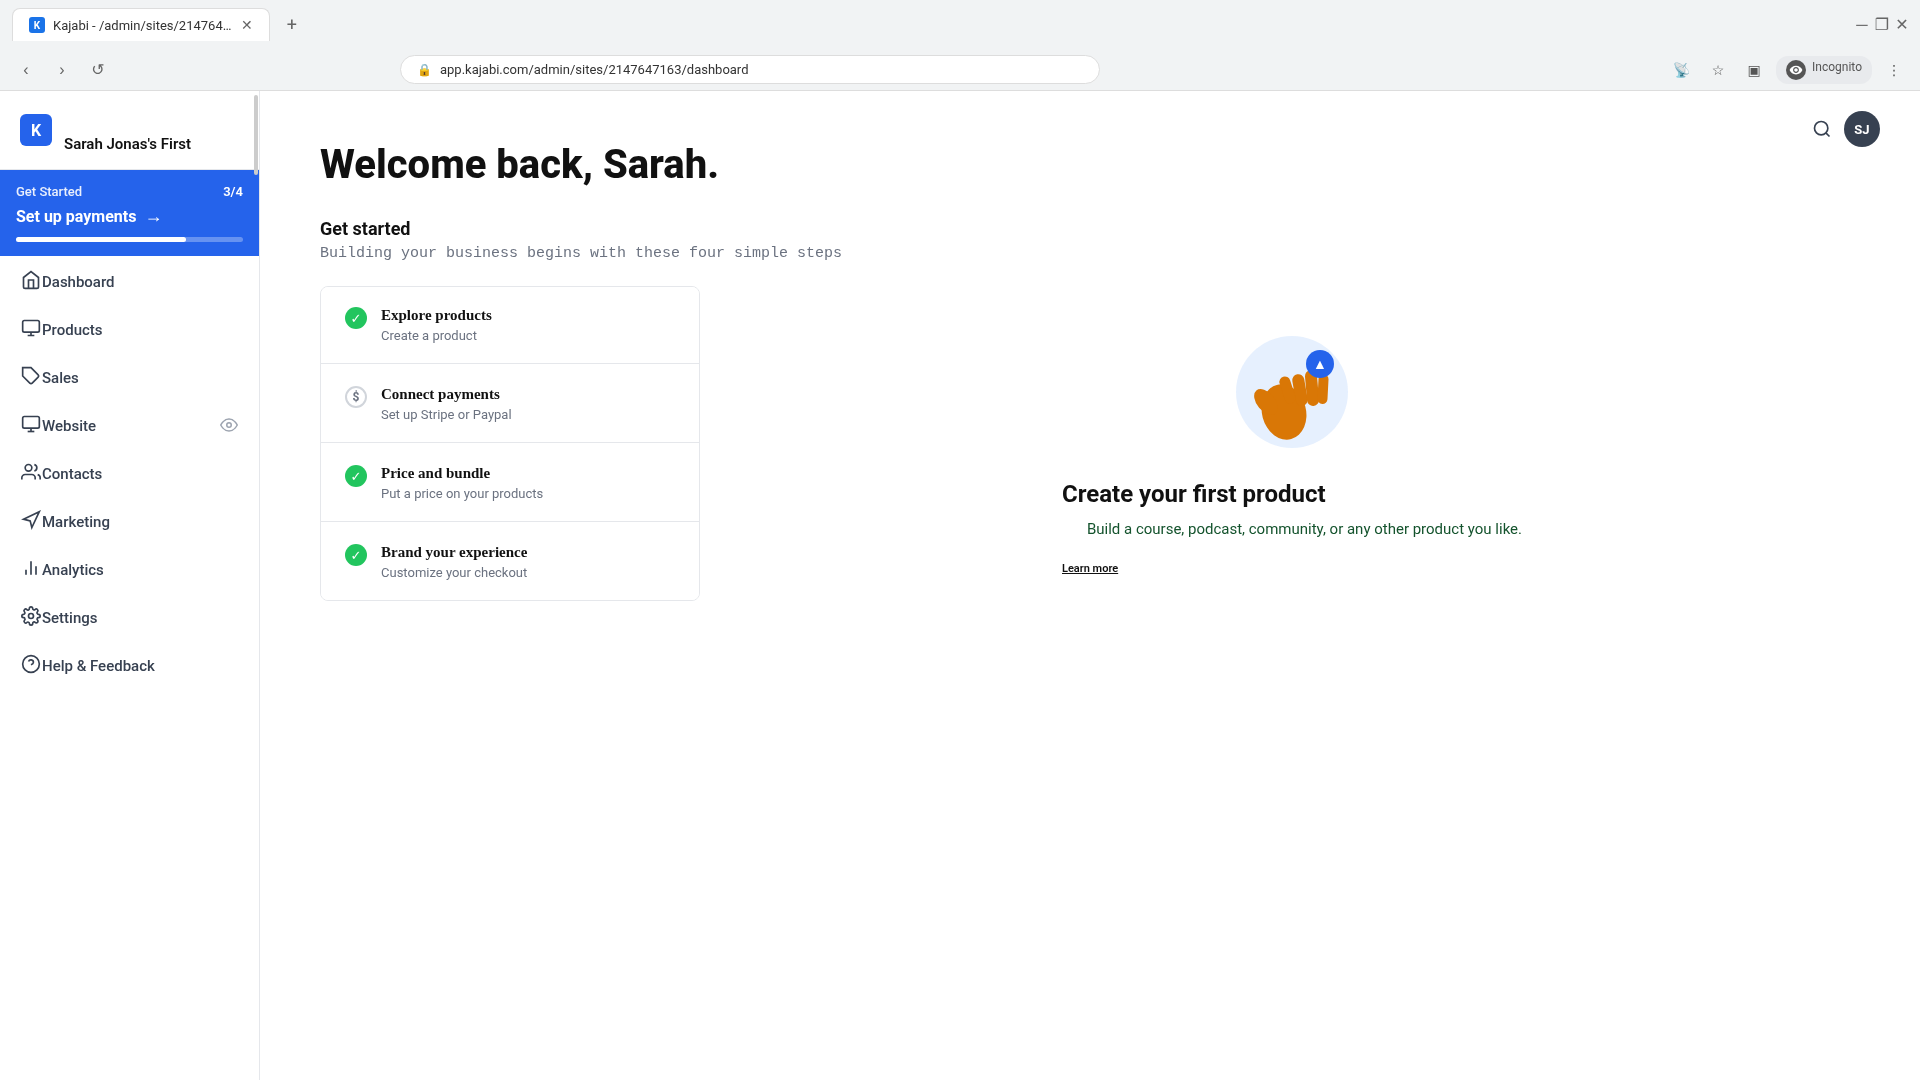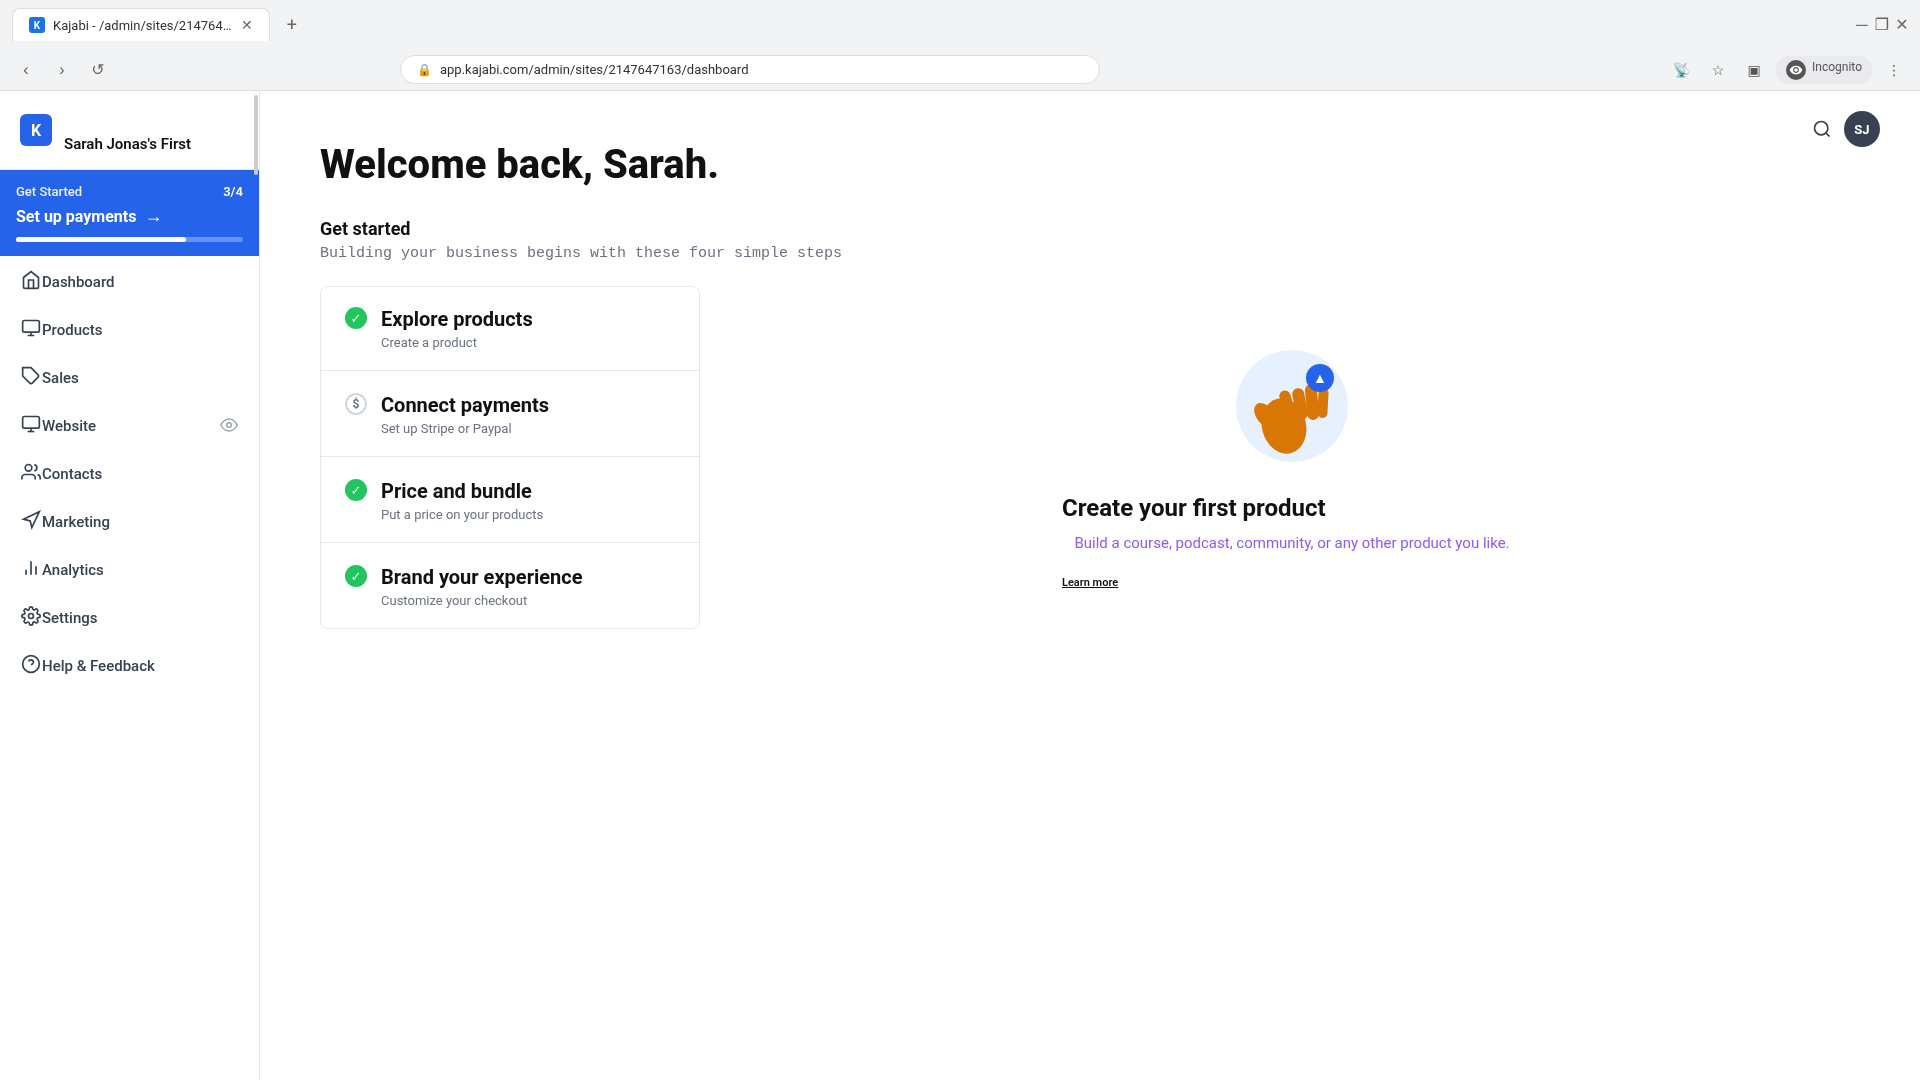--- a/index.html
+++ b/index.html
@@ -65,29 +65,29 @@
     .section-subtitle { font-size: 15px; color: #6b7280; margin-bottom: 24px; font-family: Liberation Mono, monospace; }
 
     
     .steps-container { display: flex; gap: 24px; }
     .steps-list { flex: 1; max-width: 380px; display: flex; flex-direction: column; gap: 2px; border: 1px solid #e5e7eb; border-radius: 8px; overflow: hidden; }
     .step-item { padding: 20px 24px; border-bottom: 1px solid #e5e7eb; cursor: pointer; display: flex; gap: 14px; align-items: flex-start; background: #fff; }
     .step-item:last-child { border-bottom: none; }
     .step-check { width: 22px; height: 22px; border-radius: 50%; background: #22c55e; display: flex; align-items: center; justify-content: center; color: white; font-size: 13px; flex-shrink: 0; }
     .step-circle-dollar { width: 22px; height: 22px; border-radius: 50%; border: 2px solid #d1d5db; display: flex; align-items: center; justify-content: center; color: #9ca3af; font-size: 12px; font-weight: 700; flex-shrink: 0; }
     .step-content {}
-    .step-title { font-size: 20px; font-weight: 700; color: #111; margin-bottom: 4px; }
+    .step-title { font-size: 15px; font-weight: 700; color: #111; margin-bottom: 4px; font-family: Liberation Serif, serif; }
     .step-desc { font-size: 13px; color: #6b7280; }
 
     
     .right-panel { flex: 1; padding: 20px 40px; display: flex; flex-direction: column; justify-content: center; align-items: center; }
     .illustration-container { margin-bottom: 28px; }
     
     .create-product-heading { font-size: 24px; font-weight: 700; color: #111; margin-bottom: 12px; text-align: left; width: 100%; max-width: 500px; }
-    .create-product-desc { font-size: 15px; color: #8b5cf6; margin-bottom: 24px; text-align: center; width: 100%; max-width: 500px; }
+    .create-product-desc { font-size: 15px; color: #14532d; margin-bottom: 24px; text-align: right; width: 100%; max-width: 500px; }
     .learn-more-link { font-size: 11px; font-weight: 600; color: #111; text-decoration: underline; cursor: pointer; align-self: flex-start; }
     .search-btn { width: 36px; height: 36px; border-radius: 50%; display: flex; align-items: center; justify-content: center; cursor: pointer; color: #374151; font-size: 18px; }
     .avatar { width: 36px; height: 36px; border-radius: 50%; background: #374151; color: white; display: flex; align-items: center; justify-content: center; font-size: 13px; font-weight: 700; cursor: pointer; }
 
     
     .sidebar::-webkit-scrollbar { width: 6px; }
     .sidebar::-webkit-scrollbar-thumb { background: #d1d5db; border-radius: 4px; }
   </style>
 </head>
 <body>

